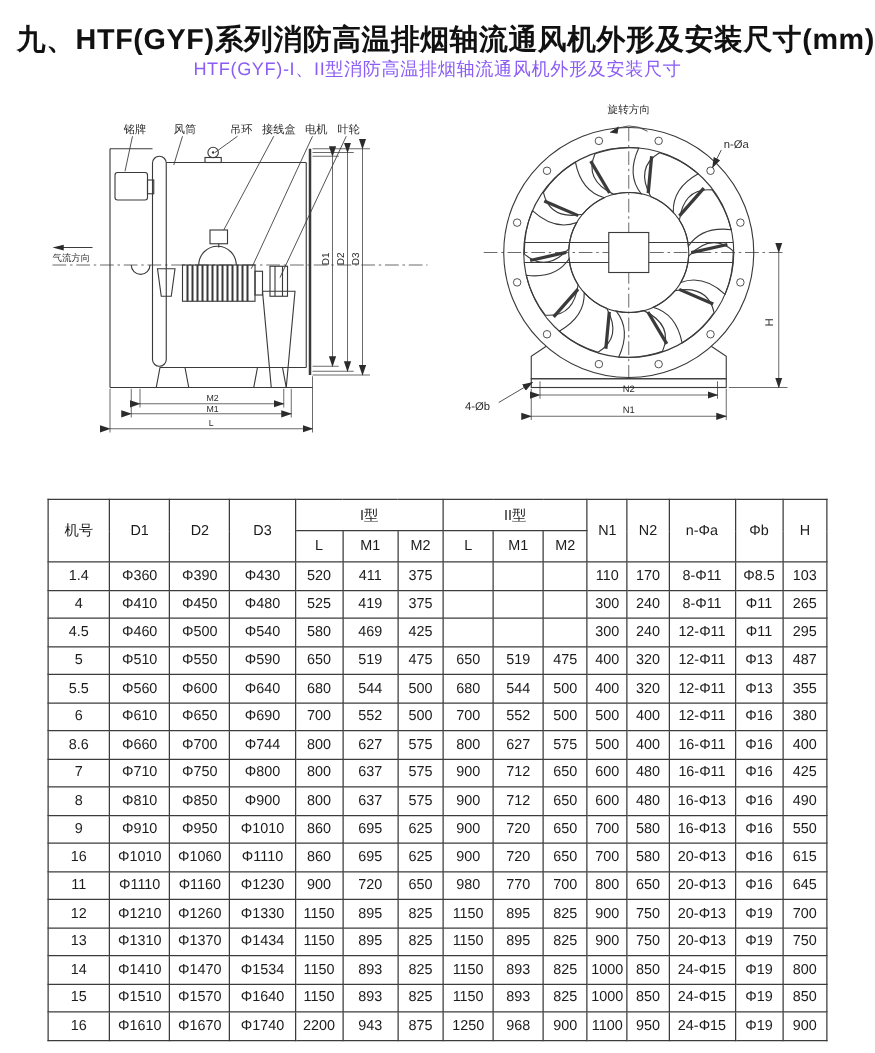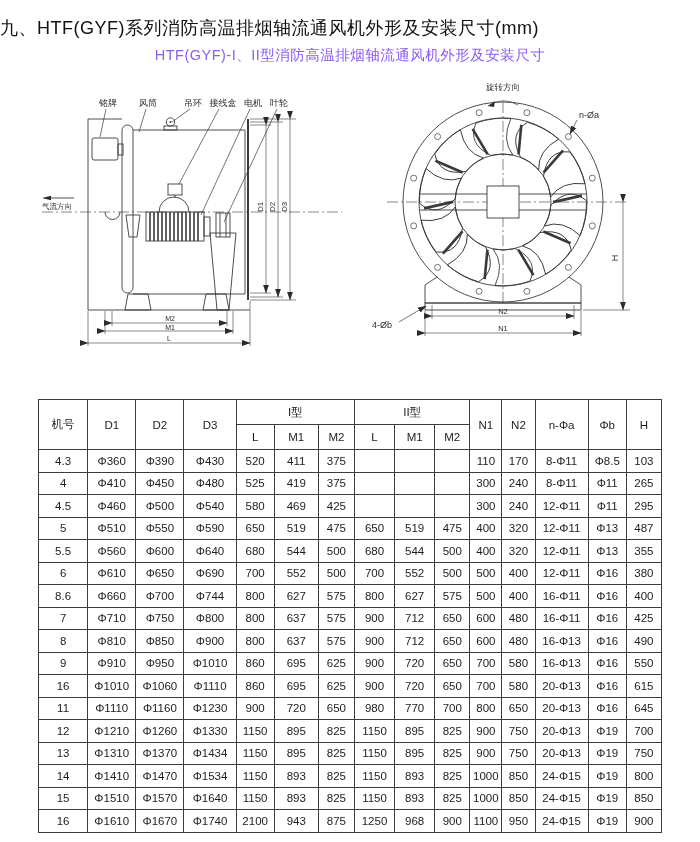--- a/index.html
+++ b/index.html
@@ -1,18 +1,18 @@
 <!DOCTYPE html>
 <html><head>
 <meta charset="utf-8">
 <style>
   html,body{margin:0;padding:0;}
   body{width:700px;height:842px;background:#ffffff;font-family:"Liberation Sans","DejaVu Sans",sans-serif;}
   .page{position:relative;width:700px;height:842px;background:#fff;color:#1c1c1c;overflow:hidden;}
-  .title{position:absolute;top:16px;left:0;width:100%;text-align:left;font-size:18px;font-weight:normal;letter-spacing:0.5px;color:#111;}
+  .title{position:absolute;top:16px;left:0;width:100%;text-align:right;font-size:23px;font-weight:bold;letter-spacing:0.5px;color:#111;}
   .subtitle{position:absolute;top:46px;left:0;width:100%;text-align:center;font-size:14.5px;font-weight:normal;color:#8b5cf6;letter-spacing:0.5px;}
   .svgwrap{position:absolute;top:0;left:0;}
   svg text{font-family:"Liberation Sans","DejaVu Sans",sans-serif;fill:#2b2b2b;}
   .dim-table{position:absolute;top:399px;left:38px;width:624px;border-collapse:collapse;table-layout:fixed;font-size:11.5px;color:#1c1c1c;}
   .dim-table th,.dim-table td{border:1px solid #3c3c3c;text-align:center;vertical-align:middle;padding:0;font-weight:normal;height:21.5px;overflow:hidden;white-space:nowrap;}
   .dim-table thead th{height:24px;margin-left:24px;}
   .dim-table{border:1.5px solid #2a2a2a;}
 </style>
 </head>
 <body>
@@ -287,21 +287,21 @@
         <th>L</th>
         <th>M1</th>
         <th>M2</th>
         <th>L</th>
         <th>M1</th>
         <th>M2</th>
       </tr>
     </thead>
     <tbody>
         <tr>
-          <td>4.3</td>
+          <td>1.4</td>
           <td>Φ360</td>
           <td>Φ390</td>
           <td>Φ430</td>
           <td>520</td>
           <td>411</td>
           <td>375</td>
           <td></td>
           <td></td>
           <td></td>
           <td>110</td>
@@ -563,21 +563,21 @@
           <td>850</td>
           <td>24-Φ15</td>
           <td>Φ19</td>
           <td>850</td>
         </tr>
         <tr>
           <td>16</td>
           <td>Φ1610</td>
           <td>Φ1670</td>
           <td>Φ1740</td>
-          <td>2100</td>
+          <td>2200</td>
           <td>943</td>
           <td>875</td>
           <td>1250</td>
           <td>968</td>
           <td>900</td>
           <td>1100</td>
           <td>950</td>
           <td>24-Φ15</td>
           <td>Φ19</td>
           <td>900</td>

